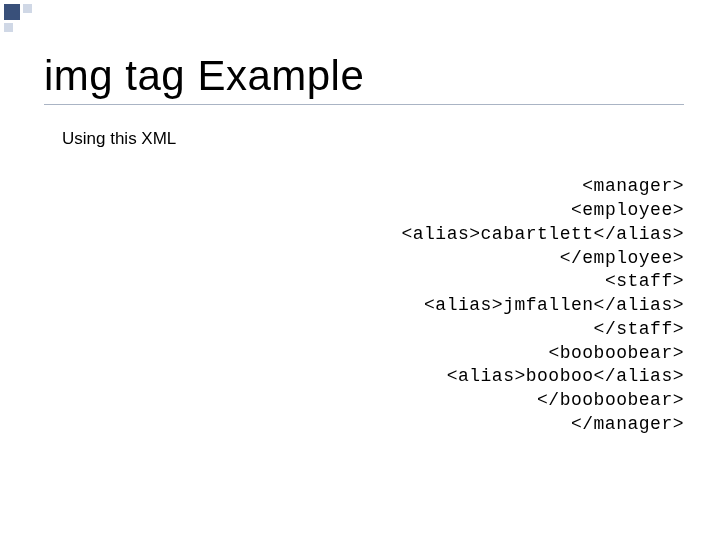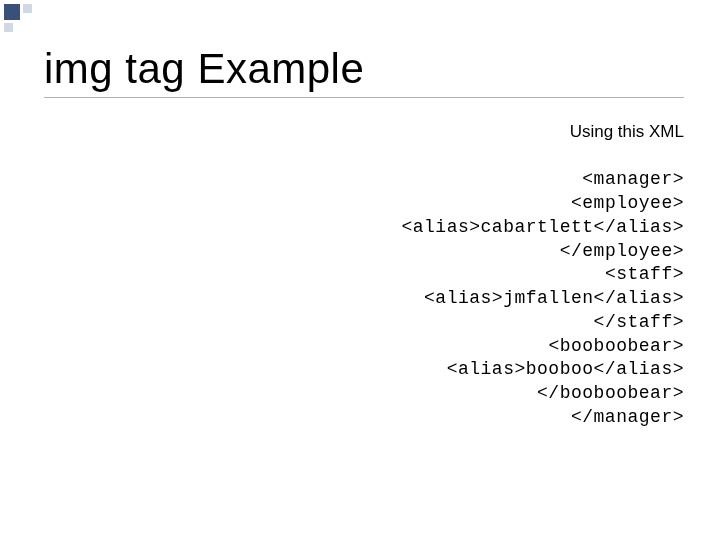--- a/index.html
+++ b/index.html
@@ -44,37 +44,36 @@
     height: 9px;
     background: #d0d8e6;
   }
   .slide {
     box-sizing: border-box;
     padding: 44px 36px 20px 44px;
     width: 100%;
     height: 100%;
   }
   h1.title {
-    margin: 1px 0 4px 0;
+    margin: 8px 0 4px 0;
     font-size: 42px;
     font-weight: 400;
     letter-spacing: 0.5px;
     line-height: 1.15;
   }
   .rule {
     border: none;
     border-top: 1px solid #aab4c4;
     margin: 4px 0 24px 0;
     width: 640px;
   }
   .subtitle {
     font-size: 17px;
     font-weight: 400;
-    margin: 0 0 26px 4px;
-    text-align: right;
+    margin: 0 0 26px 18px;
   }
   pre.code {
     font-family: "Courier New", Courier, monospace;
     font-size: 18px;
     line-height: 1.32;
     margin: 0;
     white-space: pre;
     letter-spacing: 0.5px;
     text-align: right;
   }

